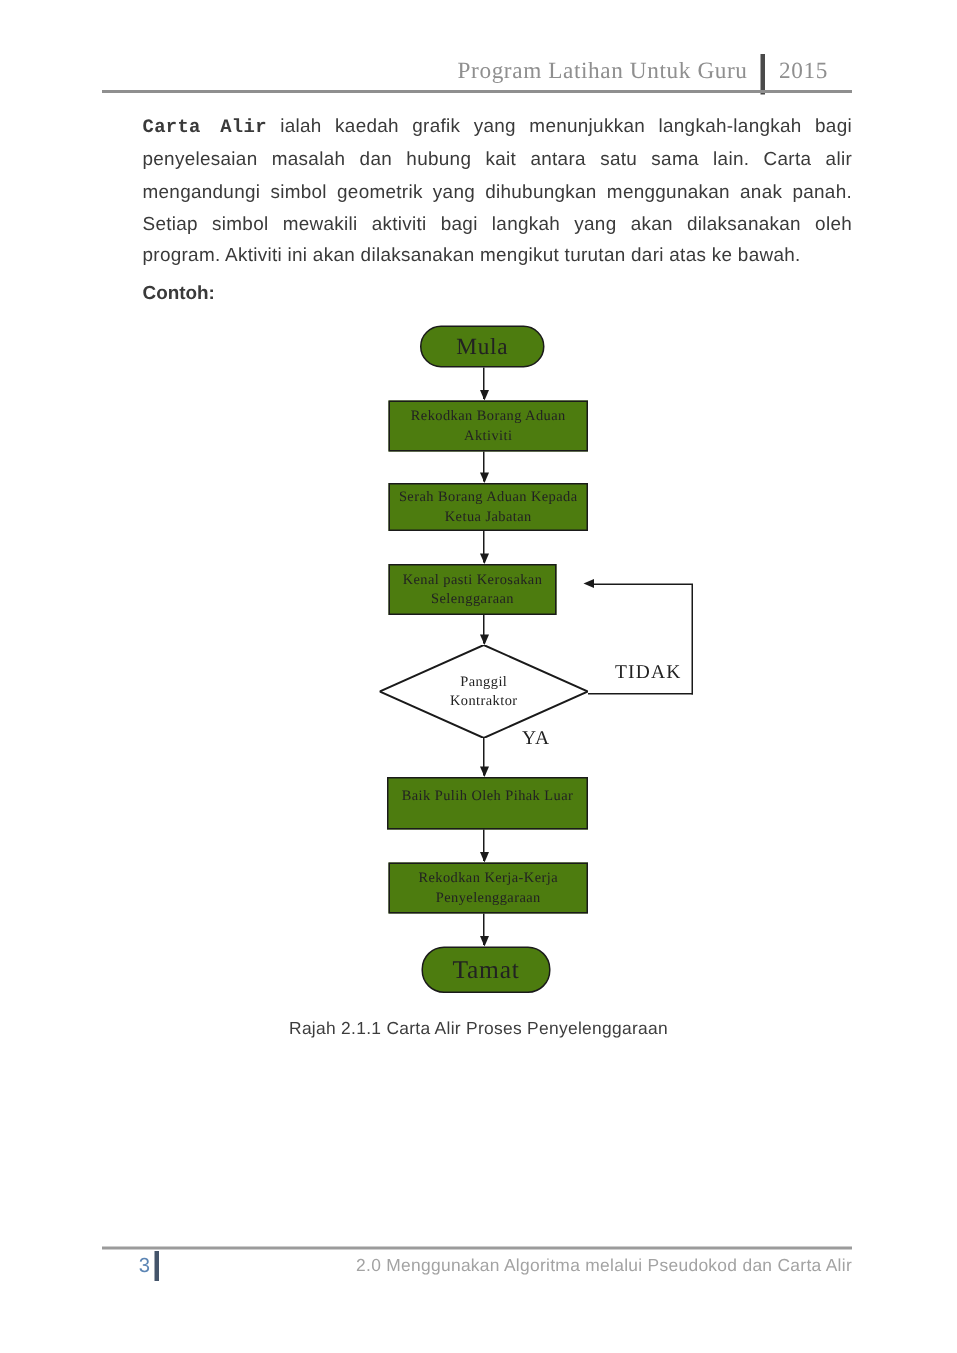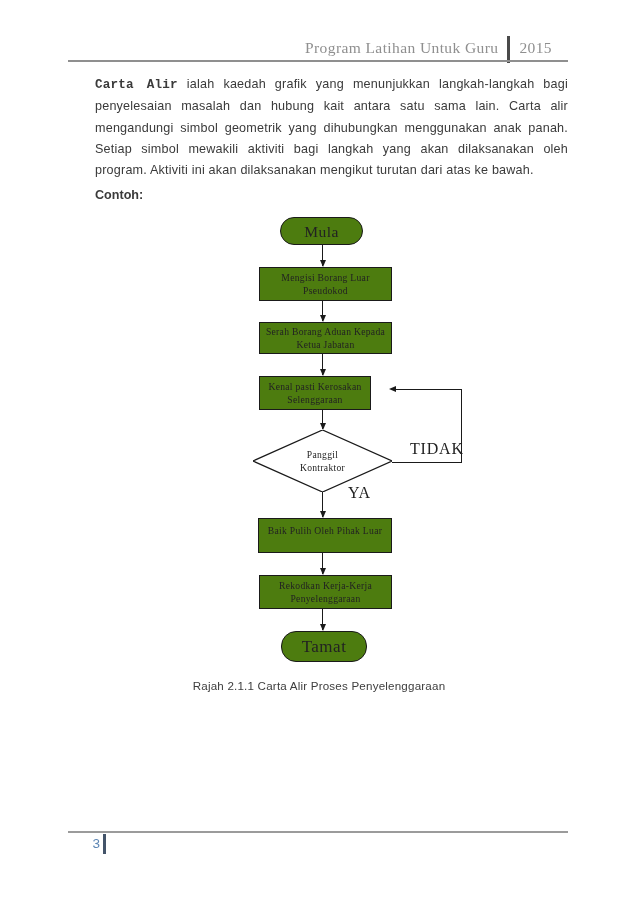--- a/index.html
+++ b/index.html
@@ -60,21 +60,21 @@
   }
   .hline { position:absolute; height:0; border-top:1.3px solid var(--flow-stroke,#1a1a1a); }
   .vline { position:absolute; width:0; border-left:1.3px solid var(--flow-stroke,#1a1a1a); }
   .larr-head {
     position:absolute; width:0; height:0;
     border-top:3.9px solid transparent; border-bottom:3.9px solid transparent;
     border-right:7.5px solid var(--flow-stroke,#1a1a1a);
   }
   .branch-label {
     position:absolute; font-family:"Liberation Serif", serif;
-    font-size:16px; color:#222; letter-spacing:0.8px;
+    font-size:13px; color:#222; letter-spacing:0.8px;
   }
   .caption {
     position:absolute; left:69px; top:679px; width:500px; text-align:center;
     font-size:11.6px; color:#3d3d3d; letter-spacing:0.2px;
   }
   
   .rule-bottom {
     position:absolute; left:68px; top:831px; width:500px; height:2px;
     background:#9b9b9b;
   }
@@ -106,22 +106,22 @@
 
   <div>
 
     <div class="fc-node terminator" style="left:280px; top:217px; width:83px; height:28px;">
       <span>Mula</span>
     </div>
 
     <div class="varr" style="left:322px; top:245px; height:21px;"></div>
 
     <div class="fc-node" style="left:259px; top:267px; width:133px; height:34px;">
-      <span>Mengisi Borang Luar</span>
-      <span>Pseudokod</span>
+      <span>Rekodkan Borang Aduan</span>
+      <span>Aktiviti</span>
     </div>
 
     <div class="varr" style="left:322px; top:301px; height:20px;"></div>
 
     <div class="fc-node" style="left:259px; top:322px; width:133px; height:32px;">
       <span>Serah Borang Aduan Kepada</span>
       <span>Ketua Jabatan</span>
     </div>
 
     <div class="varr" style="left:322px; top:354px; height:21px;"></div>
@@ -169,14 +169,15 @@
       <span>Tamat</span>
     </div>
 
   </div>
 
   <div class="caption">Rajah 2.1.1 Carta Alir Proses Penyelenggaraan</div>
 
   <div class="rule-bottom"></div>
   <div class="pgnum">3</div>
   <div class="pg-bar"></div>
+  <div class="foot-text">2.0 Menggunakan Algoritma melalui Pseudokod dan Carta Alir</div>
 
 </div>
 
 </body></html>

